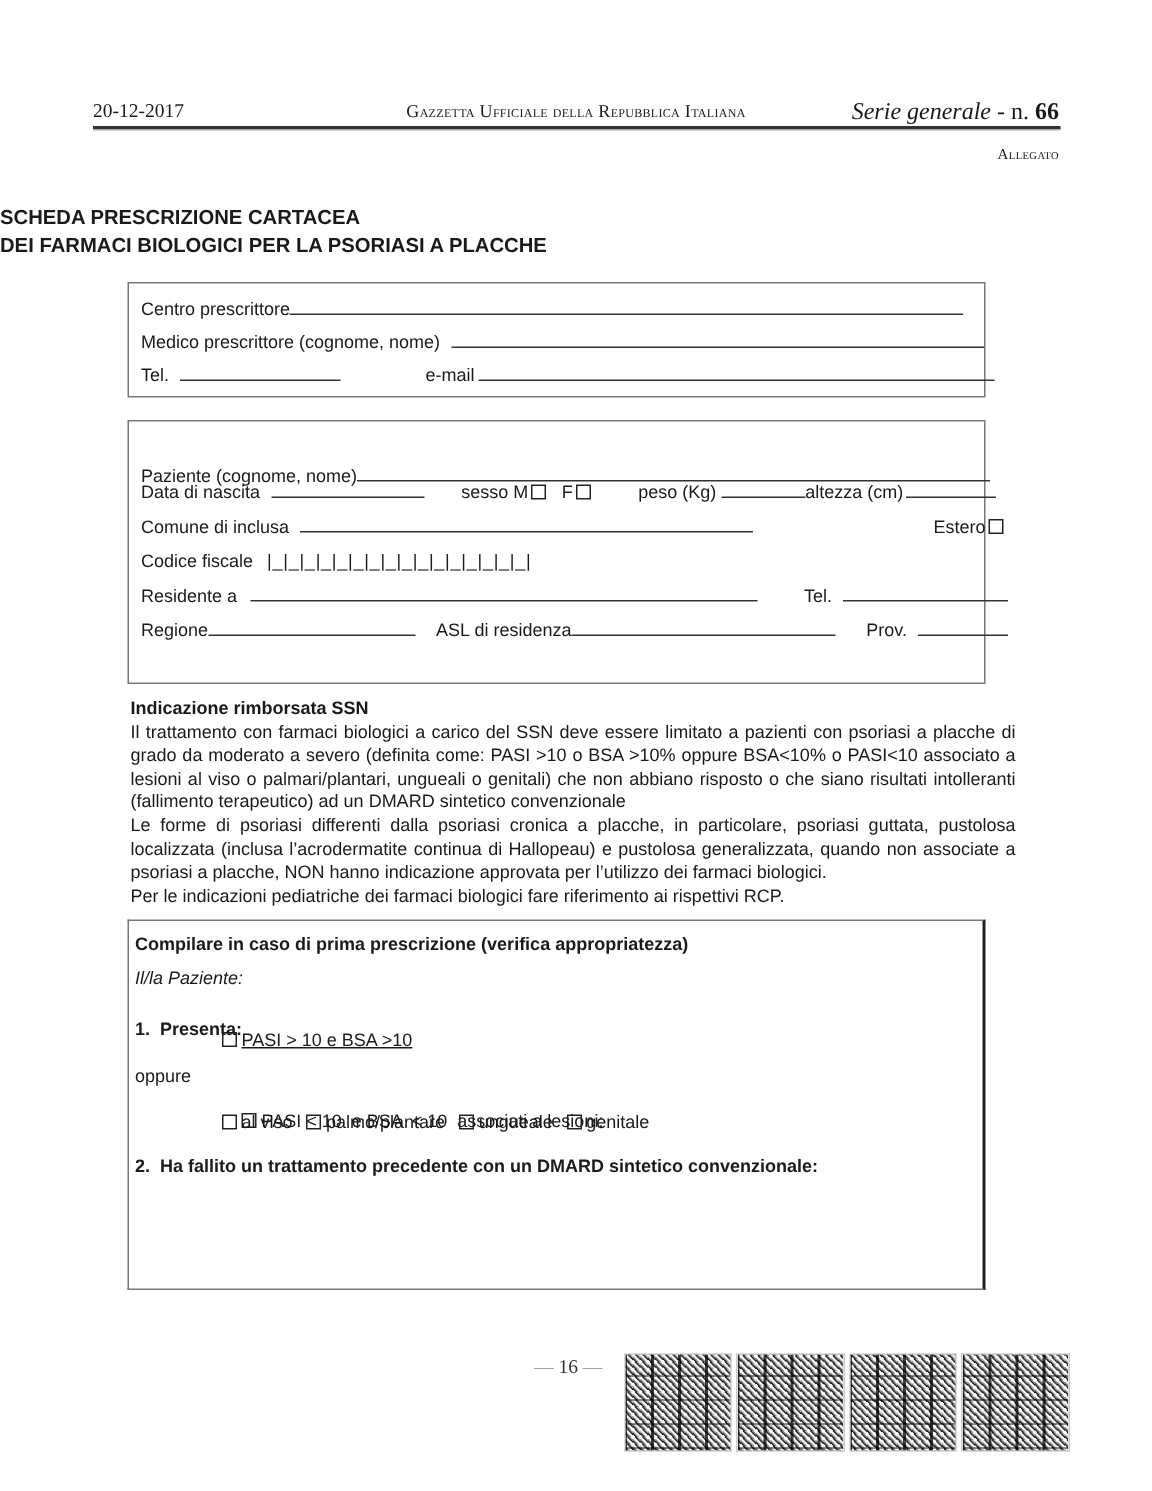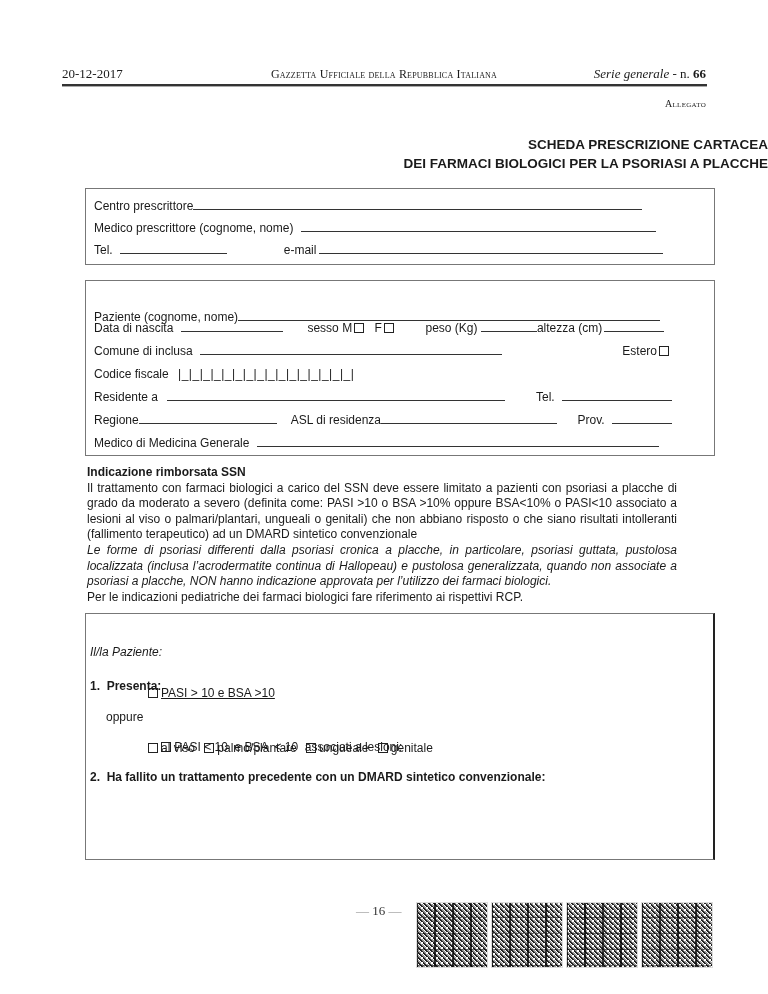--- a/index.html
+++ b/index.html
@@ -24,50 +24,50 @@
     }
     .gz-title {
       position: absolute; left: 0; right: 0; top: 67px;
       text-align: center;
       font-size: 12px;
       font-variant: small-caps;
       letter-spacing: 0.2px;
     }
     .gz-series {
       position: absolute; right: 62px; top: 66px;
-      font-size: 13px;
+      font-size: 16px;
       margin-left: 12px;
     }
     .gz-series .it { font-style: italic; }
     .gz-series .bold { font-weight: bold; }
     .gz-rule {
       position: absolute; left: 62px; width: 645px; top: 84px;
       height: 2px; background: #333;
       box-shadow: 0 1px 0 #aaa;
     }
     .gz-allegato {
       position: absolute; right: 62px; top: 98px;
       font-size: 10px;
       font-variant: small-caps;
       letter-spacing: 0.3px;
     }
 
     
     .form-title {
       position: absolute; left: 0; right: 0; top: 135px;
-      text-align: right;
+      text-align: left;
       font-weight: bold;
       font-size: 13.5px;
       line-height: 19px;
     }
 
     
     .box {
       position: absolute;
-      left: 85px; width: 630px;
+      left: 85px; width: 572px;
       border: 1px solid #777;
       box-sizing: border-box;
     }
     .box1 { top: 188px; height: 77px; }
     .box2 { top: 280px; height: 176px; }
     .box3 { top: 613px; height: 247px; border-right: 2px solid #222; }
 
     .row {
       position: absolute;
       font-size: 12px;
@@ -191,41 +191,38 @@
   </div>
   <div class="row" style="left:8px; top:132px; width:578px;">
     <span>Regione</span><span class="line" style="width:138px;"></span>
     <span style="display:inline-block; width:8px;"></span>
     <span>ASL di residenza</span><span class="line" style="width:176px;"></span>
     <span style="position:absolute; right:0; top:0;">
       <span>Prov.</span>
       <span class="line" style="width:60px; margin-left:4px;"></span>
     </span>
   </div>
-  <div class="row" style="left:8px; top:155px;">
-    <span>Medico di Medicina Generale</span>
-    <span class="line" style="width:402px; margin-left:4px;"></span>
-  </div>
 </div>
 
 <div class="info">
   <div class="h">Indicazione rimborsata SSN</div>
   <p style="text-align-last:left;">Il trattamento con farmaci biologici a carico del SSN deve essere limitato a pazienti con psoriasi a placche di grado da moderato a severo (definita come: PASI &gt;10 o BSA &gt;10% oppure BSA&lt;10% o PASI&lt;10 associato a lesioni al viso o palmari/plantari, ungueali o genitali) che non abbiano risposto o che siano risultati intolleranti (fallimento terapeutico) ad un DMARD sintetico convenzionale</p>
-  <p style="text-align-last:left;font-style:italic;">Le forme di psoriasi differenti dalla psoriasi cronica a placche, in particolare, psoriasi guttata, pustolosa localizzata (inclusa l’acrodermatite continua di Hallopeau) e pustolosa generalizzata, quando non associate a psoriasi a placche, NON hanno indicazione approvata per l’utilizzo dei farmaci biologici.</p>
+  <p style="text-align-last:left;">Le forme di psoriasi differenti dalla psoriasi cronica a placche, in particolare, psoriasi guttata, pustolosa localizzata (inclusa l’acrodermatite continua di Hallopeau) e pustolosa generalizzata, quando non associate a psoriasi a placche, NON hanno indicazione approvata per l’utilizzo dei farmaci biologici.</p>
   <p>Per le indicazioni pediatriche dei farmaci biologici fare riferimento ai rispettivi RCP.</p>
 </div>
 
 <div class="box box3">
+  <div class="row bold" style="left:4px; top:8px;">Compilare in caso di prima prescrizione (verifica appropriatezza)</div>
   <div class="row" style="left:4px; top:31px;font-style:italic;">Il/la Paziente:</div>
 
   <div class="row bold" style="left:4px; top:65px; white-space:pre;">1.  Presenta:</div>
   <div class="row" style="left:60px; top:72px;text-decoration:underline;">
     <span class="cb"></span><span>PASI &gt; 10 e BSA &gt;10</span>
   </div>
-  <div class="row" style="left:20px; top:96px;">oppure</div>
+  <div class="row" style="left:4px; top:96px;">oppure</div>
   <div class="row" style="left:60px; top:112px; white-space:pre;">
     <span class="cb"></span><span>PASI &lt; 10  e BSA  &lt; 10  associati a lesioni:</span>
   </div>
   <div class="row" style="left:60px; top:127px;">
     <span class="cb"></span><span>al viso</span>
     <span class="cb" style="margin-left:6px;"></span><span>palmo/plantare</span>
     <span class="cb" style="margin-left:6px;"></span><span>ungueale</span>
     <span class="cb" style="margin-left:6px;"></span><span>genitale</span>
   </div>
 

